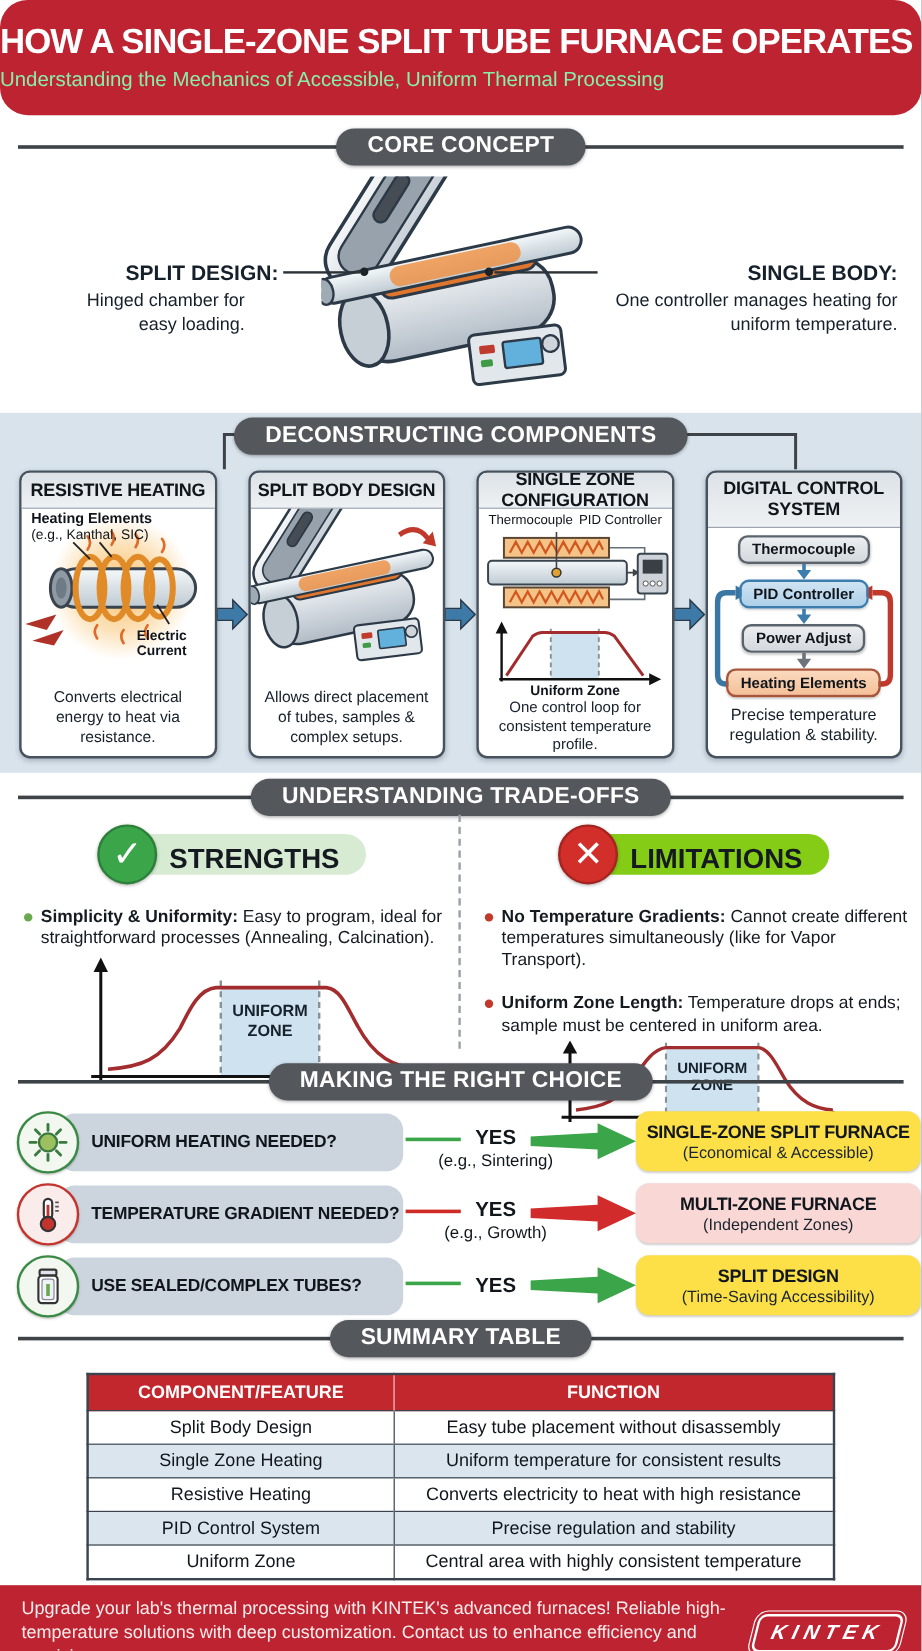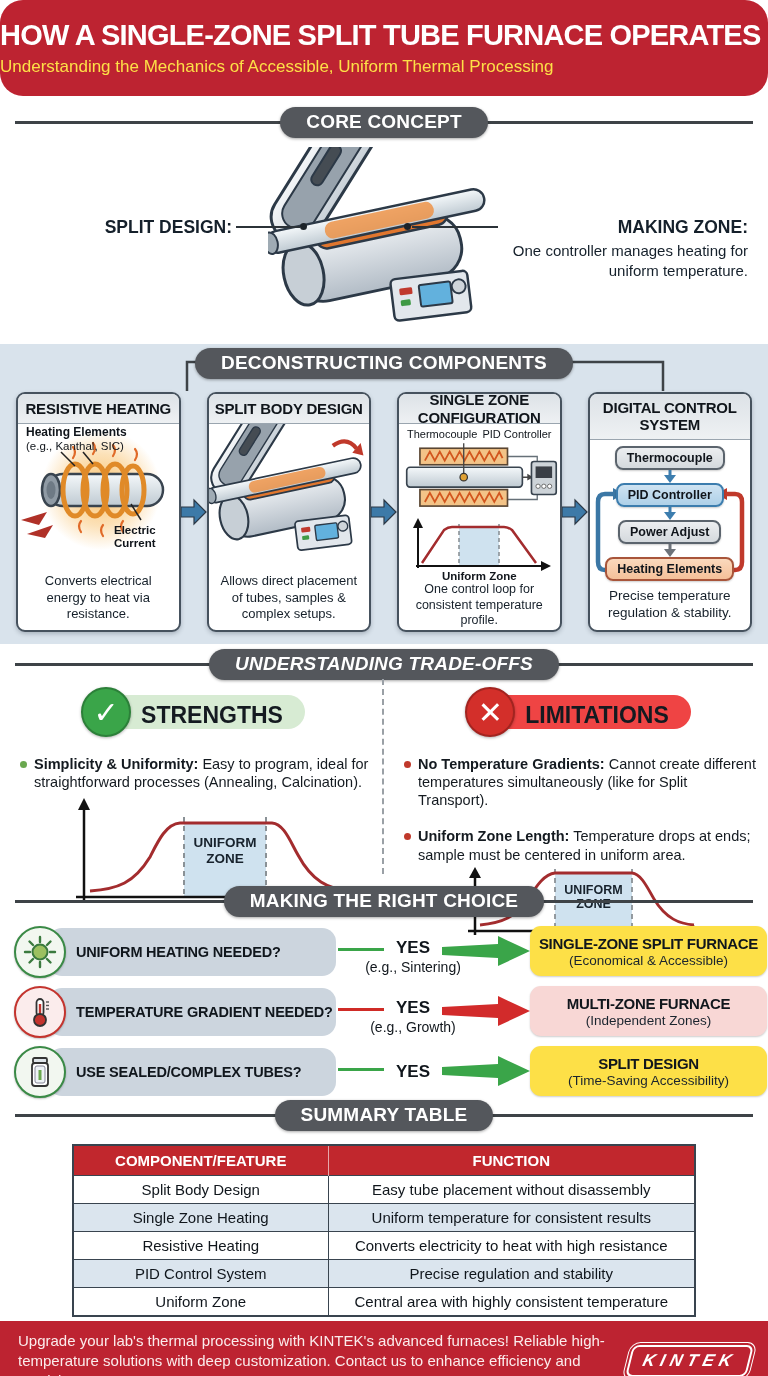--- a/index.html
+++ b/index.html
@@ -3,21 +3,21 @@
 <meta charset="utf-8">
 <style>
   * { margin:0; padding:0; box-sizing:border-box; }
   html,body { background:#9aa0a6; }
   body { font-family:"Liberation Sans","DejaVu Sans",sans-serif; }
   .page { position:relative; width:768px; height:1376px; margin:0 auto; background:#ffffff; overflow:hidden; }
 
   
   .hdr { height:96px; background:#bd2331; color:#fff; display:flex; flex-direction:column; justify-content:center;border-radius:23px; }
   .hdr-title { font-size:29px; font-weight:800; letter-spacing:-0.8px; white-space:nowrap; }
-  .hdr-sub { font-size:17px; margin-top:5px; color:#fde047; }
+  .hdr-sub { font-size:17px; margin-top:5px; color:#86efac; }
 
   
   .banner { position:relative; height:30px; display:flex; align-items:center; justify-content:center; }
   .banner-line { position:absolute; left:15px; right:15px; top:50%; height:2.5px; margin-top:-1px; background:#3e4347; }
   .banner-pill { position:relative; background:#54575c; color:#fff; font-weight:800; font-size:19px; letter-spacing:.2px; padding:4px 26px 5px; border-radius:17px; box-shadow:0 1px 3px rgba(0,0,0,.35); white-space:nowrap; }
 
   
   .core { position:relative; height:237px; }
   .core .banner { padding-top:0; margin-top:11px; }
   .furnace-big { position:absolute; left:268px; top:40px; }
@@ -43,31 +43,31 @@
   
   .flow { position:relative; width:166px; flex:1; display:flex; flex-direction:column; align-items:center; padding-top:6px; }
   .flow-box { position:relative; z-index:1; font-weight:800; font-size:12.5px; color:#10151b; border:2px solid #5b646d; border-radius:8px; background:linear-gradient(#eceef0,#d4d9dd); padding:3px 10px; white-space:nowrap; box-shadow:0 1px 2px rgba(0,0,0,.2); }
   .flow-box.pid { background:linear-gradient(#cfe3f2,#aed0e8); border-color:#3c7dae; }
   .flow-box.heat { background:linear-gradient(#fad9bd,#f5c099); border-color:#a8553a; }
   .flow-arrow { position:relative; z-index:1; height:13px; display:flex; align-items:center; }
   .loops { position:absolute; left:0; top:0; z-index:0; }
 
   
   .tradeoffs { height:233px; }
-  .tradeoffs .banner { margin-top:5px;font-style:italic; }
+  .tradeoffs .banner { margin-top:5px; }
   .to-cols { display:flex; height:195px; }
   .to-col { width:50%; padding:8px 10px 0 14px; position:relative; }
   .to-col.left { border-right:2px dashed #9aa0a6; }
   .to-head { display:flex; align-items:center; justify-content:center; margin-bottom:6px; }
   .to-badge { width:50px; height:50px; border-radius:50%; display:flex; align-items:center; justify-content:center; color:#fff; font-size:30px; font-weight:800; position:relative; z-index:1; box-shadow:0 1px 3px rgba(0,0,0,.3); }
   .to-badge.ok { background:#3aa549; border:2px solid #2c8039; }
   .to-badge.no { background:#d32f2a; border:2px solid #a32420; }
   .to-title { font-size:23px; font-weight:800; color:#141a20; padding:7px 22px 0 38px; border-radius:999px; margin-left:-28px; }
   .to-title.ok { background:#d7ebd3; }
-  .to-title.no { background:#ef4444; }
+  .to-title.no { background:#84cc16; }
   .to-bullet { display:flex; font-size:14.5px; line-height:1.25; color:#141a20; margin:18px 2px 3px 6px; }
   .to-bullet .dot { flex:none; width:7px; height:7px; border-radius:50%; margin:6px 7px 0 0; }
   .dot.g { background:#6aa84f; } .dot.r { background:#c0392b; }
   .chart-wrap { position:relative; }
   .zone-lbl { position:absolute; font-weight:800; color:#17222c; text-align:center; line-height:1.15; }
 
   
   .choice { height:206px; }
   .choice .banner { margin-top:4px; }
   .ch-row { position:relative; display:flex; align-items:flex-start; height:50px; margin:10px 16px 0 14px; }
@@ -164,25 +164,26 @@
   <div class="core">
     <div class="banner">
       <div class="banner-line"></div>
       <div class="banner-pill">CORE CONCEPT</div>
     </div>
     <svg class="furnace-big" width="228" height="190" viewBox="0 0 230 190">
         <use href="#furnace-sym"></use>
       </svg>
     <div class="core-label" style="left:26px; top:110px; width:206px;">
       <div class="t">SPLIT DESIGN:</div>
+      <div class="d" style="width:150px;margin:3px auto 0;">Hinged chamber for easy loading.</div>
     </div>
     <div class="core-line" style="left:236px; top:119px; width:64px;"></div>
     <div class="core-dot" style="left:300px; top:116px;"></div>
     <div class="core-label" style="left:500px; top:110px; width:248px;">
-      <div class="t">MAKING ZONE:</div>
+      <div class="t">SINGLE BODY:</div>
       <div class="d">One controller manages heating for uniform temperature.</div>
     </div>
     <div class="core-dot" style="left:404px; top:116px;"></div>
     <div class="core-line" style="left:412px; top:119px; width:86px;"></div>
   </div>
 
   <div class="components">
     <svg class="bracket-svg">
       <polyline points="232,18 187,18 187,47" fill="none" stroke="#3e4347" stroke-width="2.5"></polyline>
       <polyline points="536,18 663,18 663,47" fill="none" stroke="#3e4347" stroke-width="2.5"></polyline>
@@ -365,21 +366,21 @@
           <div class="zone-lbl" style="left:118px; top:40px; width:82px; font-size:13.5px;">UNIFORM ZONE</div>
         </div>
       </div>
       <div class="to-col">
         <div class="to-head">
           <div class="to-badge no">✕</div>
           <div class="to-title no">LIMITATIONS</div>
         </div>
         <div class="to-bullet">
           <span class="dot r"></span>
-          <span><b>No Temperature Gradients:</b><span> Cannot create different temperatures simultaneously (like for Split Transport).</span></span>
+          <span><b>No Temperature Gradients:</b><span> Cannot create different temperatures simultaneously (like for Vapor Transport).</span></span>
         </div>
         <div class="to-bullet">
           <span class="dot r"></span>
           <span><b>Uniform Zone Length:</b><span> Temperature drops at ends; sample must be centered in uniform area.</span></span>
         </div>
         <div class="chart-wrap" style="margin:2px 0 0 62px; width:250px;">
           <svg width="250" height="72" viewBox="0 0 250 72">
             <rect x="95" y="6" width="77" height="58" fill="#cfe2ef"></rect>
             <line x1="95" y1="2" x2="95" y2="64" stroke="#8a9196" stroke-width="1.8" stroke-dasharray="5,4"></line>
             <line x1="172" y1="2" x2="172" y2="64" stroke="#8a9196" stroke-width="1.8" stroke-dasharray="5,4"></line>

